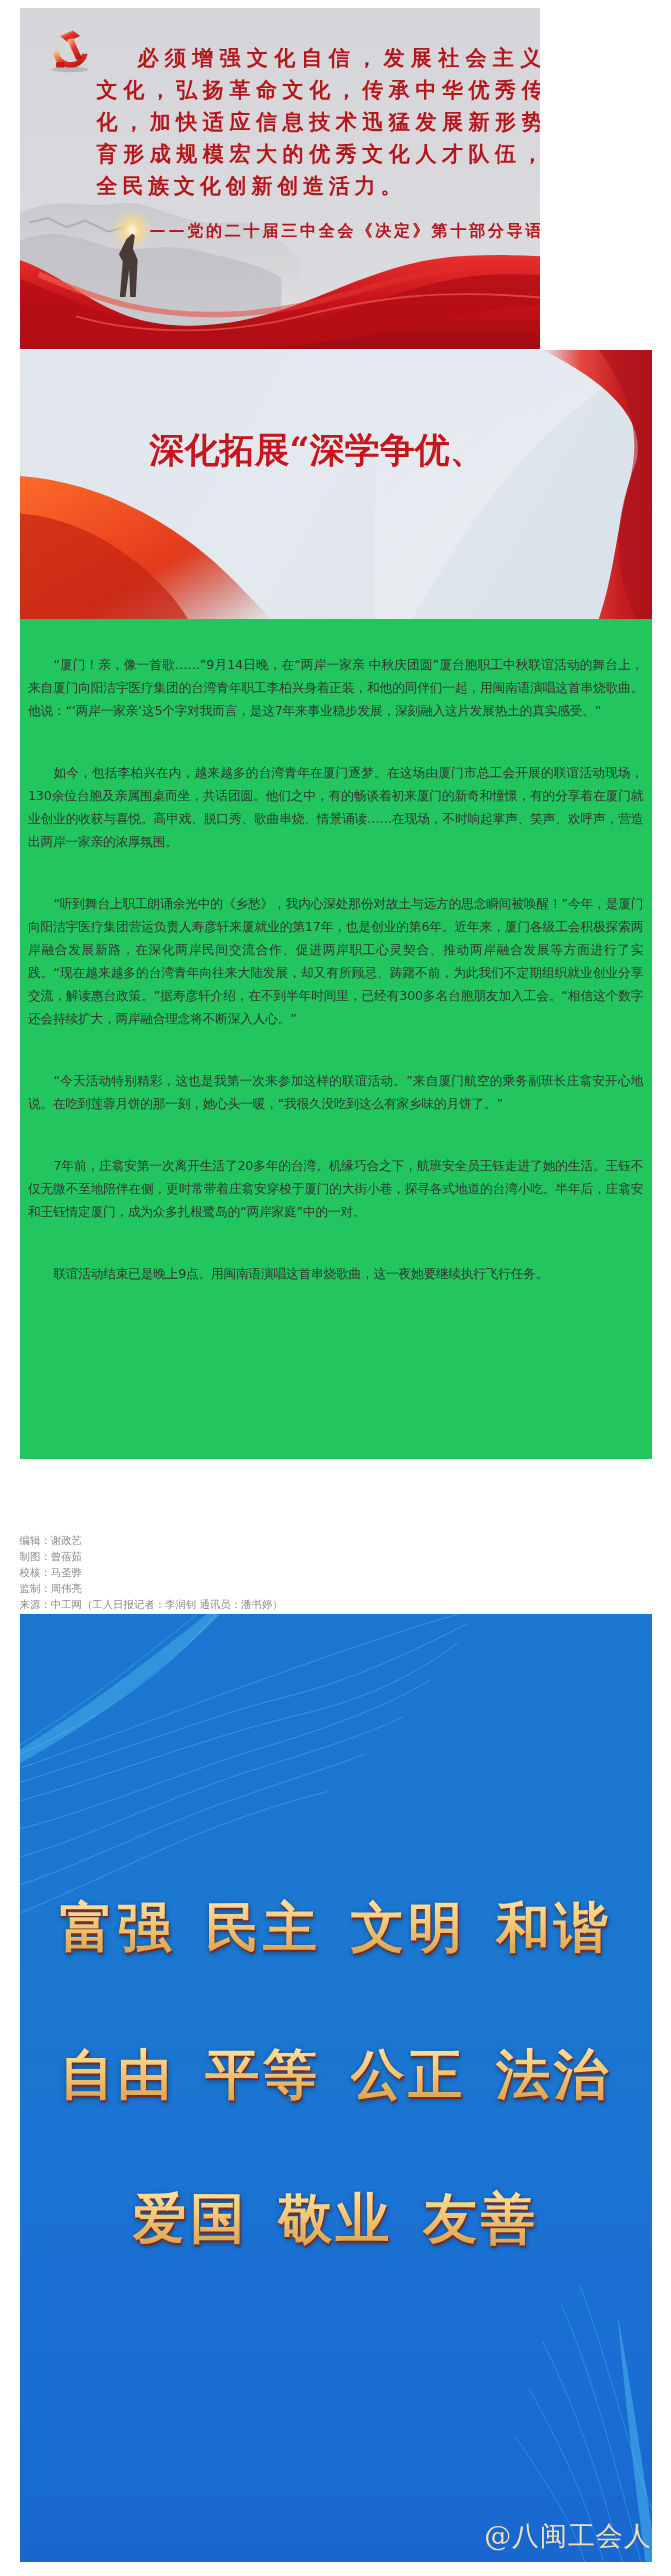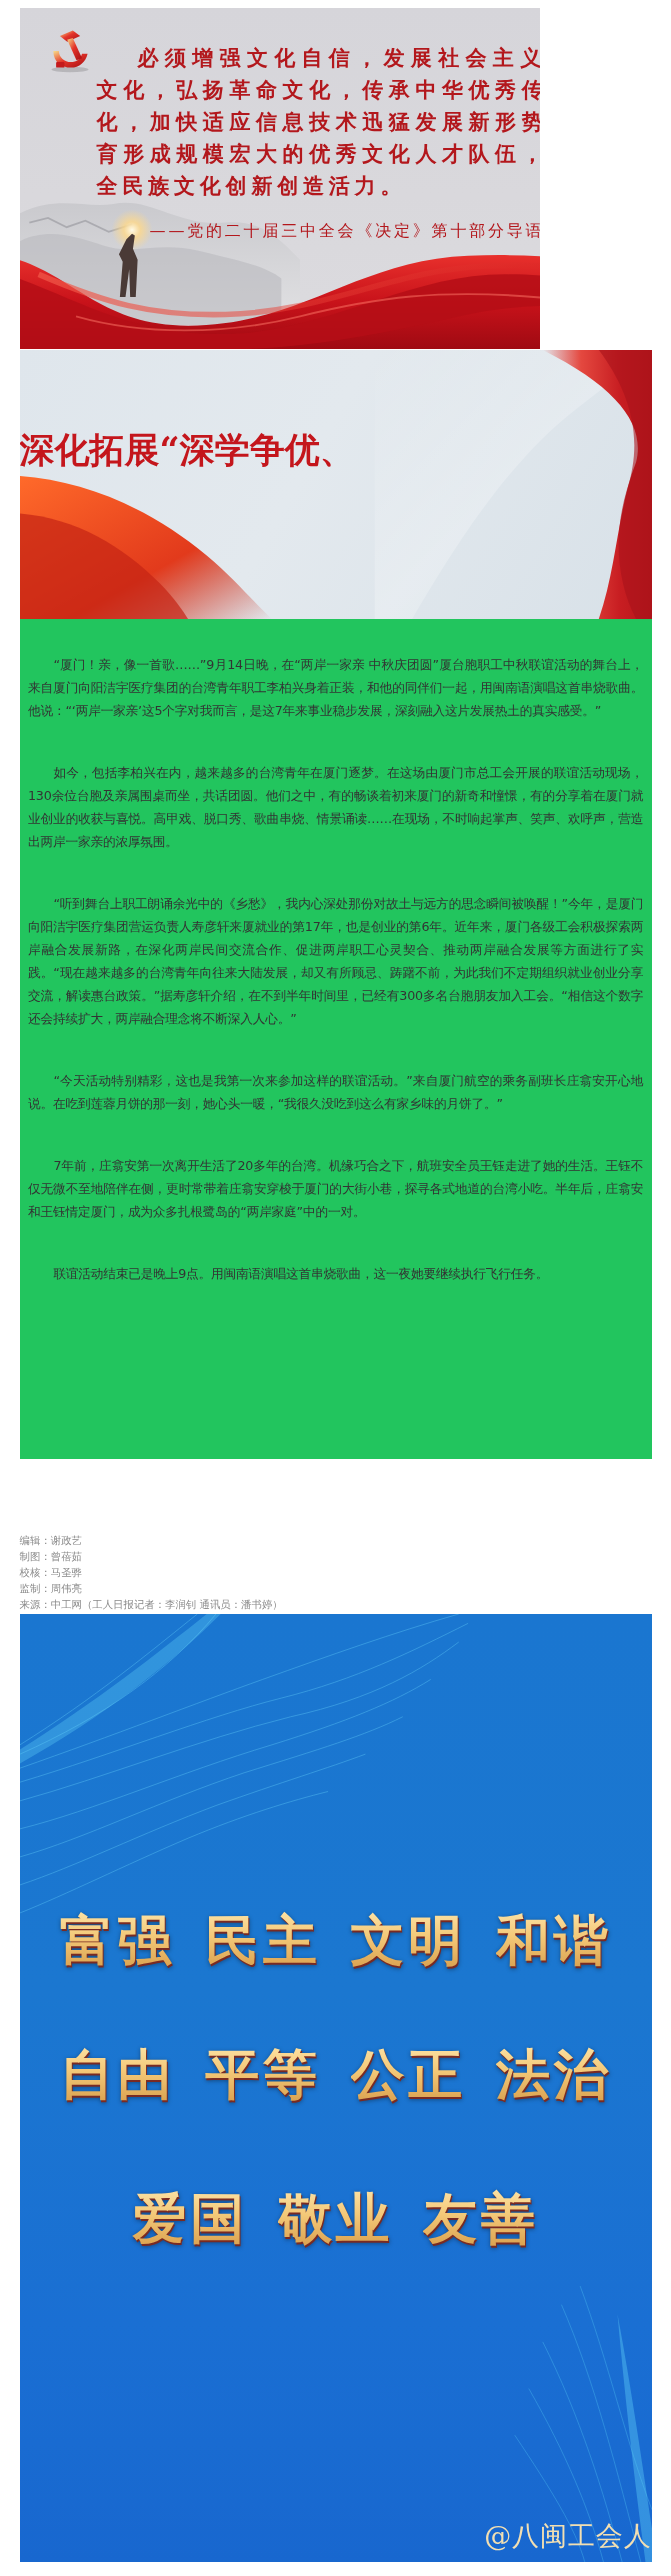--- a/index.html
+++ b/index.html
@@ -14,34 +14,34 @@
   }
   .emblem { position: absolute; left: 25px; top: 17px; width: 50px; height: 50px; }
   .quote-text {
     position: absolute; left: 77px; top: 34px; width: 504px;
     color: #b3171c; font-family: "DejaVu Serif", "Liberation Serif", serif; font-weight: bold;
     font-size: 21px; line-height: 32px; letter-spacing: 4.8px; text-align: justify;
     text-indent: 41px;
   }
   .quote-attr {
     position: absolute; left: 130px; top: 213px;
-    color: #b3171c; font-family: "DejaVu Serif", "Liberation Serif", serif; font-weight: normal;
+    color: #b3171c; font-family: "DejaVu Serif", "Liberation Serif", serif; font-weight: bold;
     font-size: 16px; letter-spacing: 2.8px; white-space: nowrap;
   }
   .mountains { position: absolute; left: 0; top: 168px; width: 632px; height: 149px; }
   .ribbon { position: absolute; left: 0; top: 215px; width: 632px; height: 127px; }
 
   
   .banner {
     position: absolute; left: 19.6px; top: 350px; width: 632px; height: 269px;
     background: linear-gradient(120deg, #dfe6ec 0%, #e3e9ee 45%, #d8e1e8 100%);
     overflow: hidden;
   }
   .banner-title {
-    position: absolute; left: 0; width: 632px; text-align: left;
+    position: absolute; left: 0; width: 632px; text-align: center;
     color: #c4161c; font-family: "DejaVu Serif", "Liberation Serif", serif; font-weight: bold;
     font-size: 35px; letter-spacing: 0px; white-space: nowrap;
   }
   .banner-title.l1 { top: 77px; padding-right: 37px; }
   .banner-title.l2 { top: 145px; }
 
   
   .article {
     position: absolute; left: 19.6px; top: 619px; width: 632px; height: 840px;
     background: #22c55e;
@@ -75,21 +75,21 @@
     display: flex; justify-content: center; gap: 30px;
   }
   .value-word {
     font-family: "DejaVu Serif", "Liberation Serif", serif; font-weight: bold;
     font-size: 54px; line-height: 60px; letter-spacing: 3.7px;
     color: #f0c46e;
     background: linear-gradient(180deg, #fde3a6 0%, #f3c877 45%, #d9a04e 100%);
     -webkit-background-clip: text; background-clip: text; -webkit-text-fill-color: transparent;
     filter: drop-shadow(1.9px 2.8px 0 #7a2a22) drop-shadow(0 1.9px 1.9px rgba(0,0,0,0.35));
   }
-  .row1 { top: 296px; }
+  .row1 { top: 283px; }
   .row2 { top: 430px; }
   .row3 { top: 574px; }
   .signature {
     position: absolute; left: 0; top: 907px; width: 632px; text-align: right;
     color: #f2dfb2; font-family: "DejaVu Serif", "Liberation Serif", serif;
     font-size: 27px; line-height: 30px; letter-spacing: 0.9px;
   }
 </style>
 </head>
 <body>

